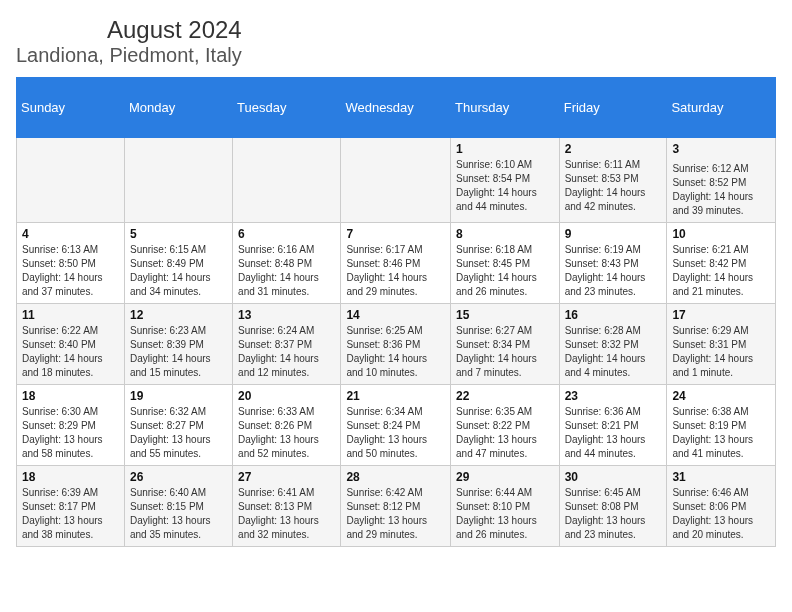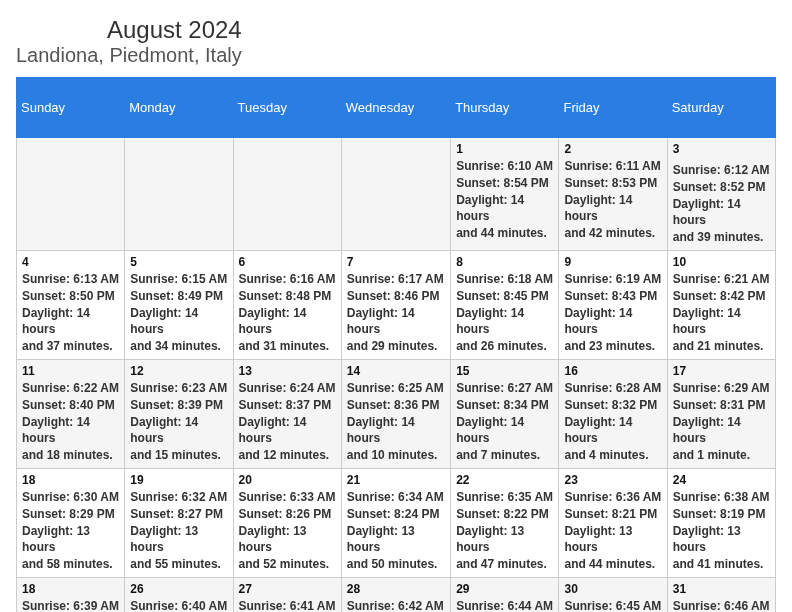--- a/index.html
+++ b/index.html
@@ -72,24 +72,23 @@
     tbody tr:nth-child(even) td {
       background: #fff;
     }
     .day-number {
       font-weight: bold;
       font-size: 12px;
       margin-bottom: 2px;
       color: #111;
     }
     .day-info {
-      font-size: 12px;
+      font-size: 10px;
       color: #333;
       line-height: 1.4;
-      font-weight: bold;
     }
     td.empty {
       background: #fff;
     }
   </style>
 </head>
 <body>
 
 <div class="header-area">
   <div class="title-area">

